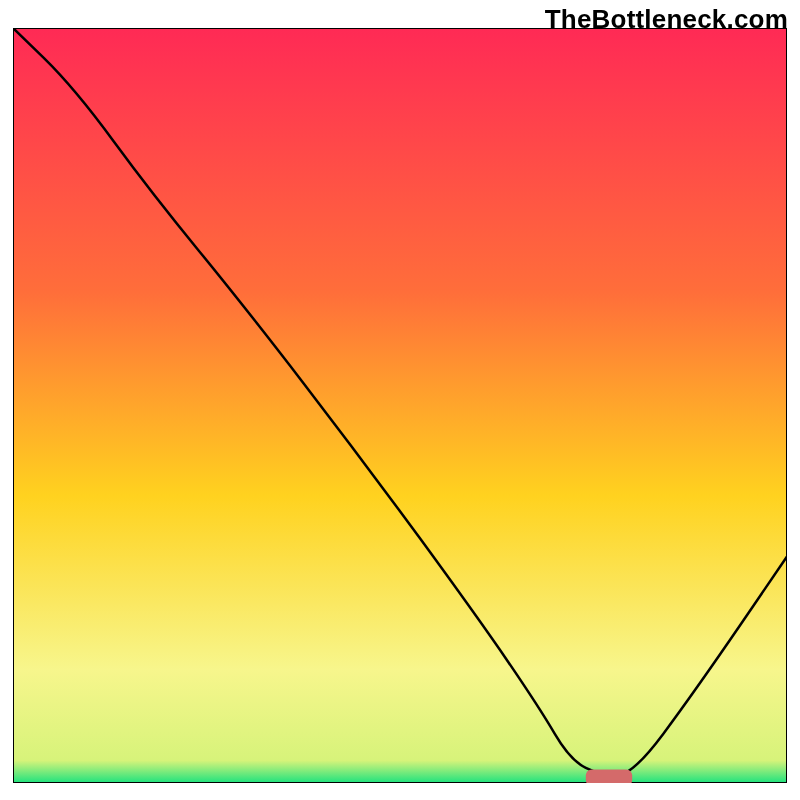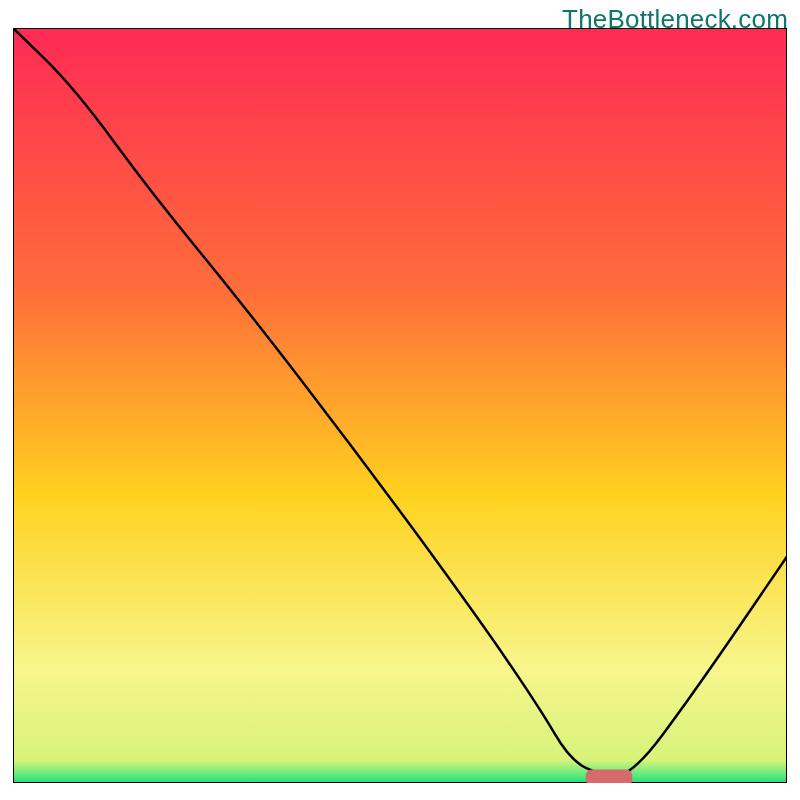--- a/index.html
+++ b/index.html
@@ -13,23 +13,23 @@
   }
   .frame {
     position: relative;
     width: 800px;
     height: 800px;
   }
   .watermark {
     position: absolute;
     top: 4px;
     right: 12px;
-    color: #0f766e;
+    color: #000000;
     font-size: 26px;
-    font-weight: 400;
+    font-weight: 700;
     letter-spacing: 0.2px;
   }
   .plot-wrap {
     position: absolute;
     left: 13px;
     top: 28px;
     width: 774px;
     height: 755px;
   }
   svg {

